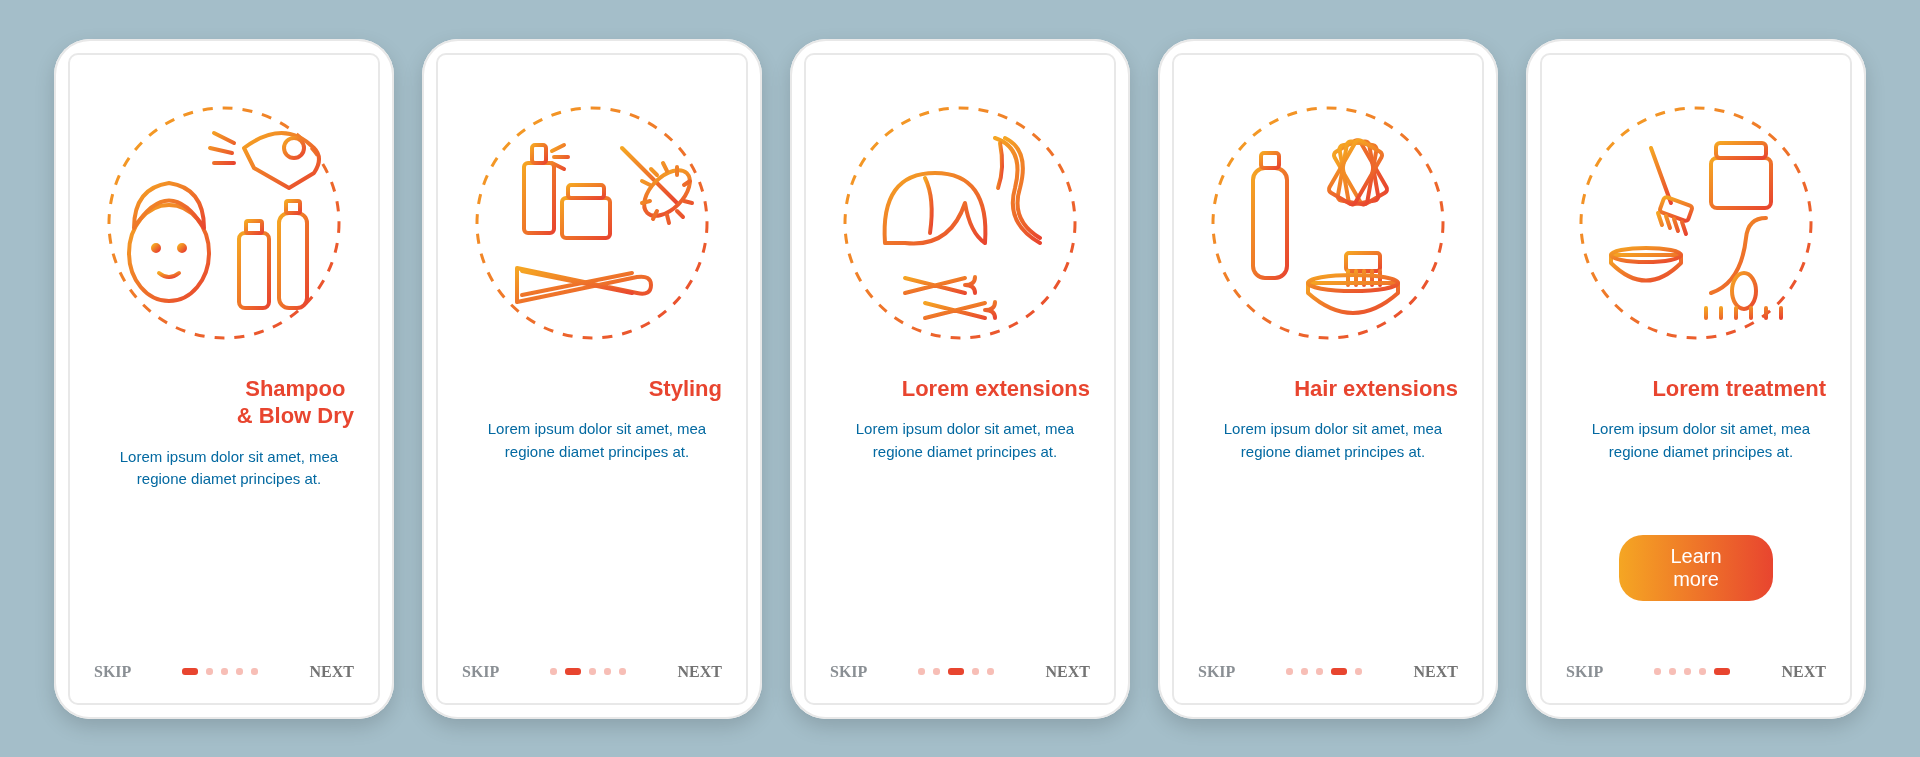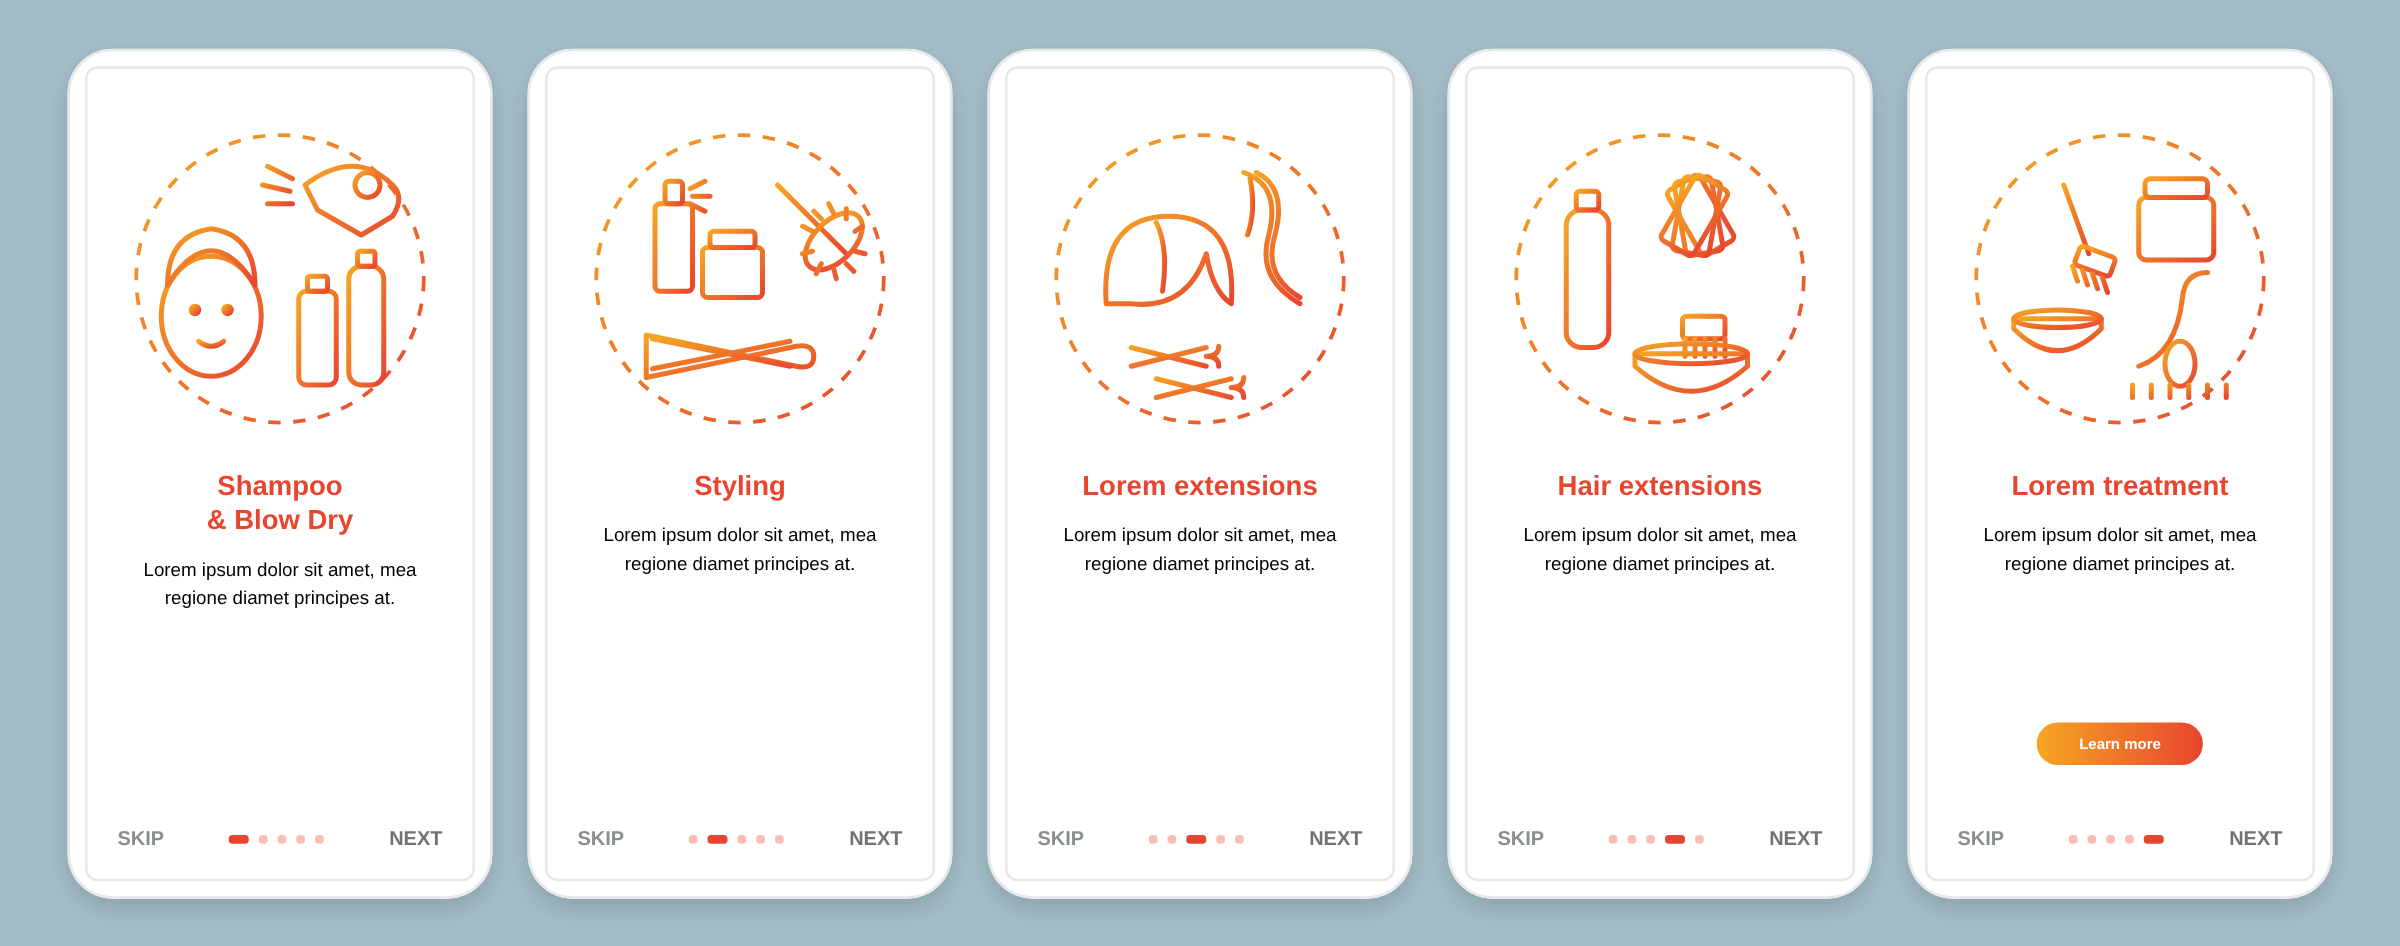--- a/index.html
+++ b/index.html
@@ -23,21 +23,21 @@
     padding: 14px;
     position: relative;
   }
   .screen {
     width: 100%;
     height: 100%;
     border: 2px solid #e8e8e8;
     border-radius: 10px;
     display: flex;
     flex-direction: column;
-    align-items: center;
+    align-items: flex-end;
     padding: 28px 24px 20px;
     position: relative;
   }
   .illus {
     width: 260px;
     height: 260px;
     margin-top: 10px;
     display: flex;
     align-items: center;
     justify-content: center;
@@ -47,50 +47,51 @@
     font-size: 22px;
     font-weight: 700;
     color: #e8452f;
     text-align: center;
     margin-top: 22px;
     line-height: 1.25;
     white-space: pre-line;
   }
   .desc {
     font-size: 15px;
-    color: #000000;
+    color: #0369a1;
     text-align: center;
     margin-top: 16px;
     line-height: 1.5;
     max-width: 250px;
   }
   .learn-more {
     position: absolute;
-    bottom: 91px;
+    bottom: 102px;
     left: 50%;
     transform: translateX(-50%);
     background: linear-gradient(90deg, #f5a623, #e8452f);
     color: #fff;
-    font-size: 12px;
-    font-weight: 700;
+    font-size: 20px;
+    font-weight: 400;
     border: none;
     border-radius: 24px;
     padding: 10px 34px;
     cursor: pointer;
   }
   .navbar {
     position: absolute;
     bottom: 22px;
     left: 24px;
     right: 24px;
     display: flex;
     align-items: center;
     justify-content: space-between;
     font-size: 16px;
     font-weight: 600;
+    font-family: Liberation Serif, serif;
   }
   .skip { color: #8a8f94; cursor: pointer; }
   .next { color: #737373; cursor: pointer; }
   .dots { display: flex; gap: 8px; align-items: center; }
   .dot {
     width: 7px; height: 7px;
     background: #e8452f;
     opacity: 0.35;
     border-radius: 3px;
   }

